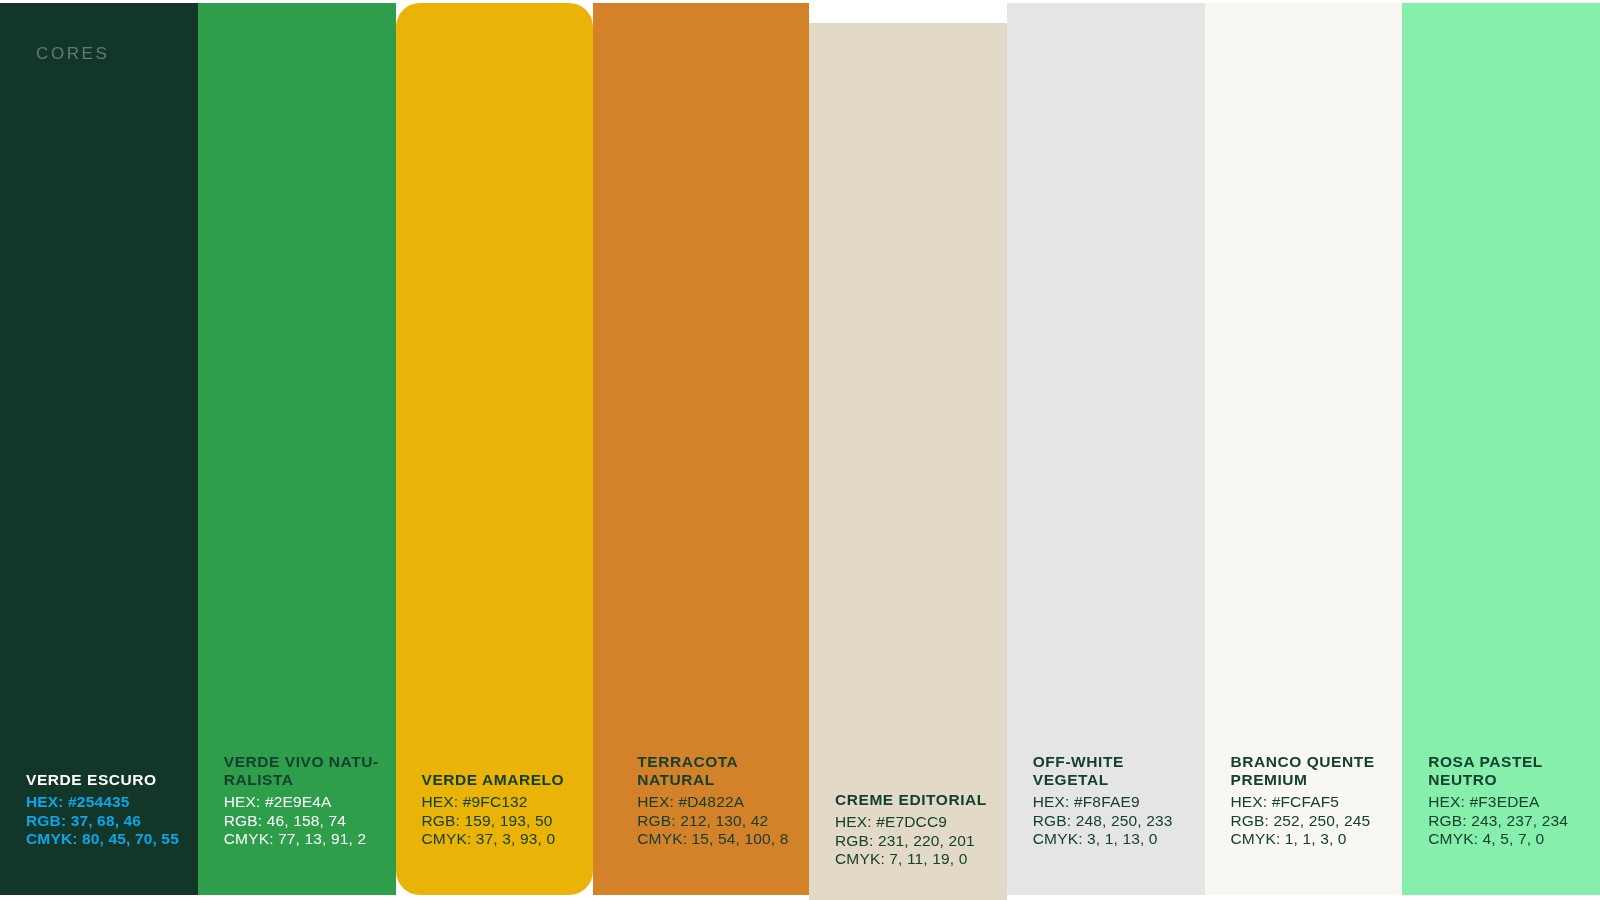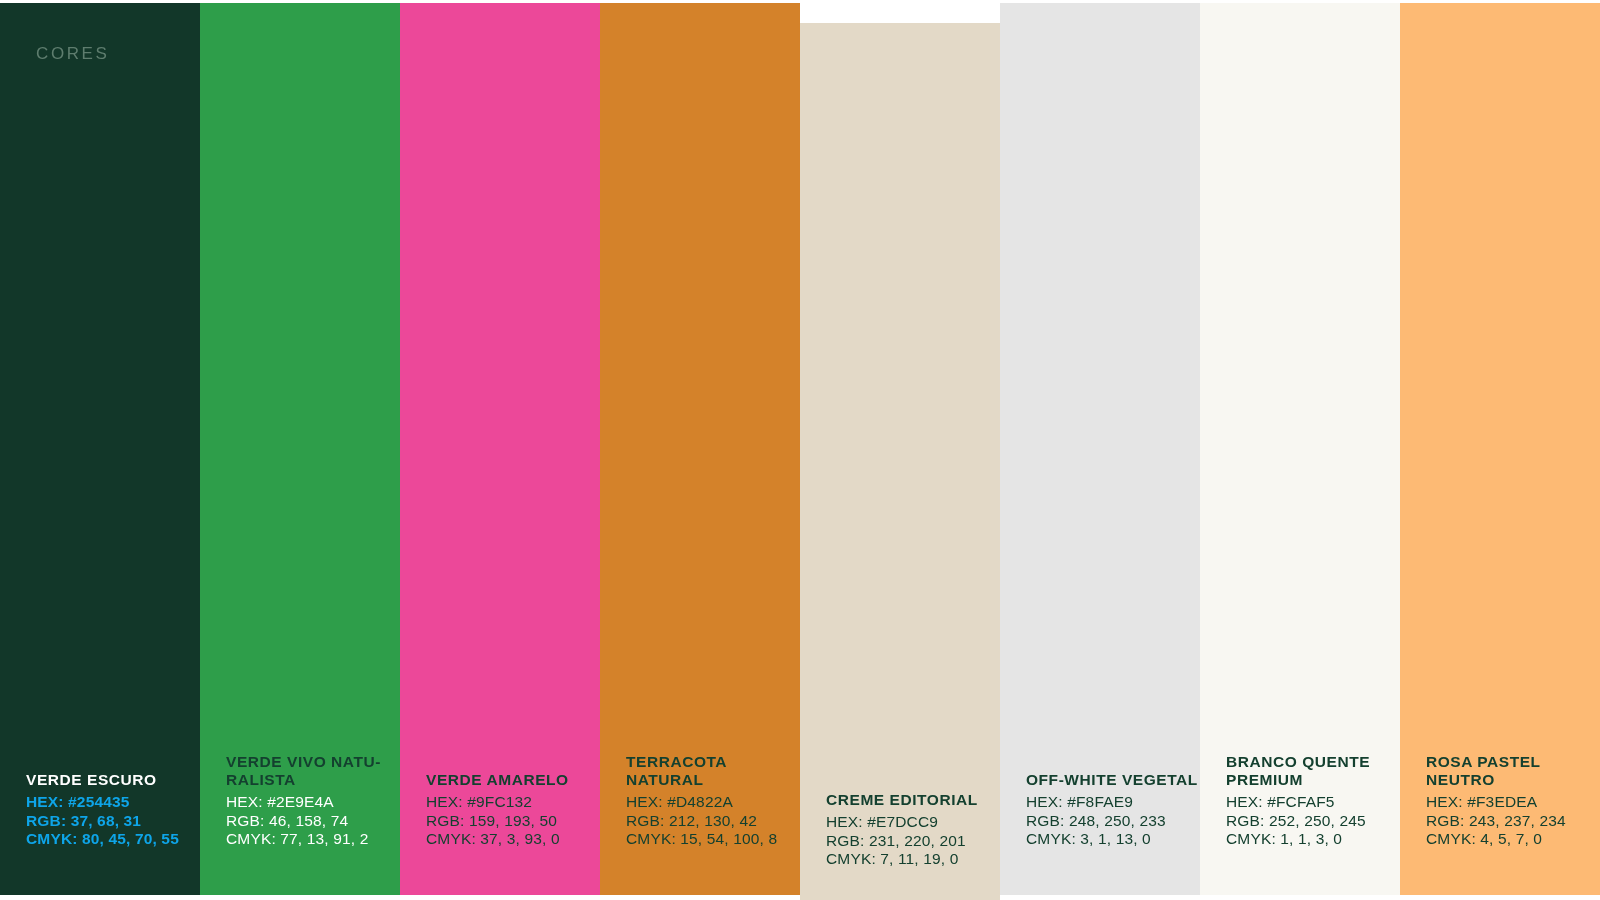--- a/index.html
+++ b/index.html
@@ -82,45 +82,45 @@
 <body>
 
 <div id="palette-board" style="background-color: rgb(255, 255, 255);">
 
   <div id="swatch-row">
 
     <div class="swatch tone-light" style="background-color: rgb(18, 55, 41);">
       <div class="swatch-text">
         <div class="swatch-name">VERDE ESCURO</div>
         <div class="swatch-spec">HEX: #254435</div>
-        <div class="swatch-spec">RGB: 37, 68, 31</div>
+        <div class="swatch-spec">RGB: 37, 68, 46</div>
         <div class="swatch-spec">CMYK: 80, 45, 70, 55</div>
       </div>
     </div>
 
     <div class="swatch tone-white" style="background-color: rgb(46, 158, 74);">
       <div class="swatch-text">
         <div class="swatch-name">VERDE VIVO NATU-
 RALISTA</div>
         <div class="swatch-spec">HEX: #2E9E4A</div>
         <div class="swatch-spec">RGB: 46, 158, 74</div>
         <div class="swatch-spec">CMYK: 77, 13, 91, 2</div>
       </div>
     </div>
 
-    <div class="swatch tone-dark" style="background-color: #ec4899;">
+    <div class="swatch tone-dark" style="background-color: #eab308; border-radius: 24px;">
       <div class="swatch-text">
         <div class="swatch-name">VERDE AMARELO</div>
         <div class="swatch-spec">HEX: #9FC132</div>
         <div class="swatch-spec">RGB: 159, 193, 50</div>
         <div class="swatch-spec">CMYK: 37, 3, 93, 0</div>
       </div>
     </div>
 
-    <div class="swatch tone-dark" style="background-color: rgb(212, 130, 42);">
+    <div class="swatch tone-dark" style="background-color: rgb(212, 130, 42); padding-left: 18px;">
       <div class="swatch-text">
         <div class="swatch-name">TERRACOTA
 NATURAL</div>
         <div class="swatch-spec">HEX: #D4822A</div>
         <div class="swatch-spec">RGB: 212, 130, 42</div>
         <div class="swatch-spec">CMYK: 15, 54, 100, 8</div>
       </div>
     </div>
 
     <div class="swatch tone-dark" style="background-color: rgb(227, 217, 199); margin-top: 20px;">
@@ -144,21 +144,21 @@
     <div class="swatch tone-dark" style="background-color: rgb(248, 247, 242);">
       <div class="swatch-text">
         <div class="swatch-name">BRANCO QUENTE
 PREMIUM</div>
         <div class="swatch-spec">HEX: #FCFAF5</div>
         <div class="swatch-spec">RGB: 252, 250, 245</div>
         <div class="swatch-spec">CMYK: 1, 1, 3, 0</div>
       </div>
     </div>
 
-    <div class="swatch tone-dark" style="background-color: #fdba74;">
+    <div class="swatch tone-dark" style="background-color: #86efac;">
       <div class="swatch-text">
         <div class="swatch-name">ROSA PASTEL
 NEUTRO</div>
         <div class="swatch-spec">HEX: #F3EDEA</div>
         <div class="swatch-spec">RGB: 243, 237, 234</div>
         <div class="swatch-spec">CMYK: 4, 5, 7, 0</div>
       </div>
     </div>
 
   </div>

